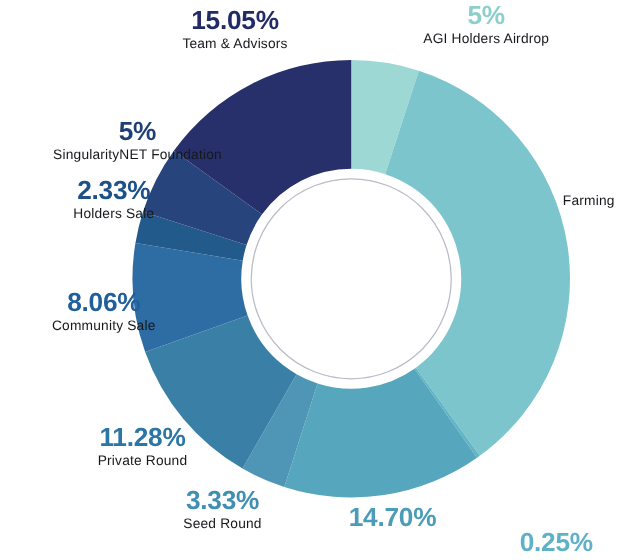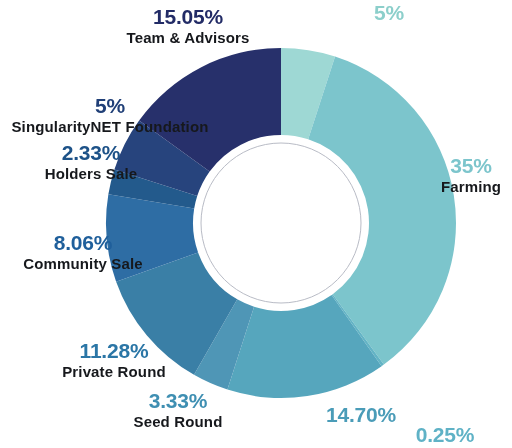--- a/index.html
+++ b/index.html
@@ -31,22 +31,22 @@
     white-space: nowrap;
   }
   .callout .pct {
     display: block;
     font-size: 21px;
     font-weight: 700;
     letter-spacing: -0.2px;
   }
   .callout .lbl {
     display: block;
-    font-size: 15px;
-    font-weight: 700;
+    font-size: 11px;
+    font-weight: 400;
     color: #16181c;
     letter-spacing: 0.15px;
     margin-top: 1px;
   }
   .align-center { text-align: center; }
 </style>
 </head>
 <body>
 
 <div id="chart-root">
@@ -91,29 +91,29 @@
     <span class="pct" style="color: rgb(43, 118, 166);">11.28%</span>
     <span class="lbl">Private Round</span>
   </div>
 
   <div class="callout align-center" style="left:98px; top:390px; width:160px;">
     <span class="pct" style="color: rgb(63, 143, 178);">3.33%</span>
     <span class="lbl">Seed Round</span>
   </div>
 
   <div class="callout align-center" style="left:232px; top:404px; width:164px;">
-    <span class="pct" style="color: rgb(74, 156, 184); text-align: right;">14.70%</span>
+    <span class="pct" style="color: rgb(74, 156, 184);">14.70%</span>
   </div>
 
   <div class="callout align-center" style="left:378px; top:376px; width:134px;margin-top:48px;">
     <span class="pct" style="color: rgb(95, 178, 198);">0.25%</span>
   </div>
 
   <div class="callout align-center" style="left:432px; top:155px; width:78px;">
-    <span class="pct" style="color: rgb(124, 197, 204);">35%</span>
     <span class="lbl">Farming</span>
   </div>
 
   <div class="callout align-center" style="left:292px; top:2px; width:194px;">
     <span class="pct" style="color: rgb(140, 207, 203);">5%</span>
+    <span class="lbl">AGI Holders Airdrop</span>
   </div>
 
 </div>
 
 </body></html>

